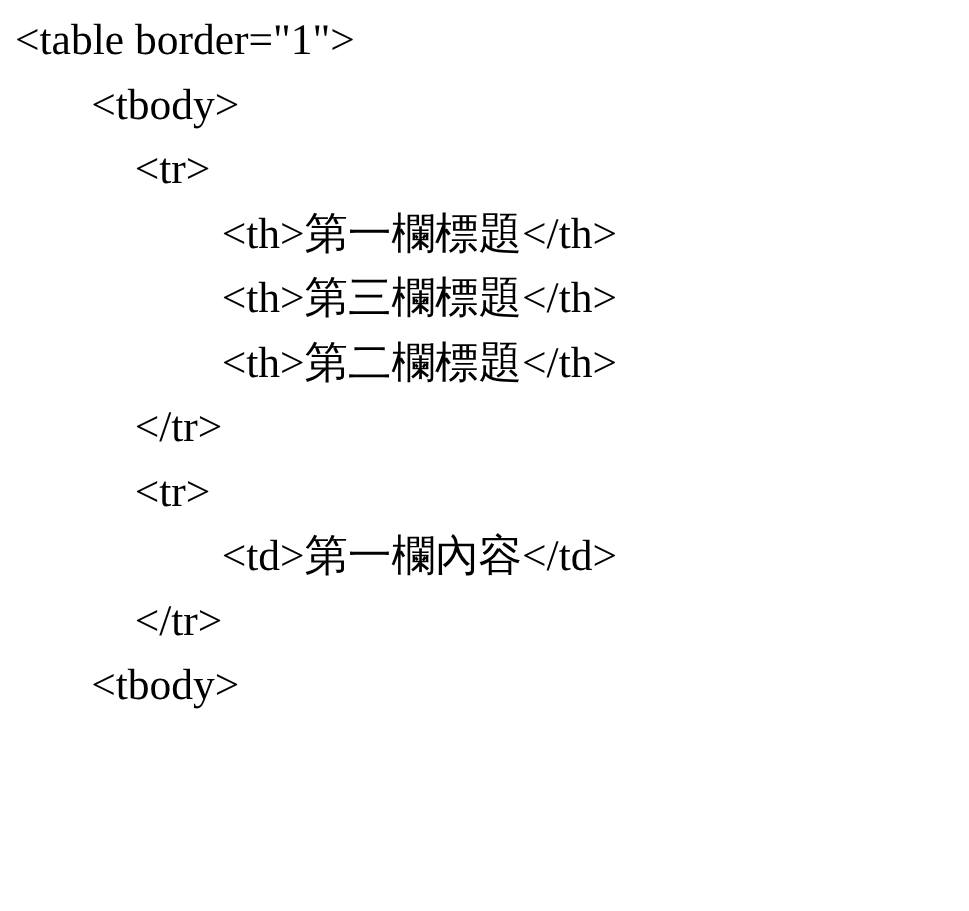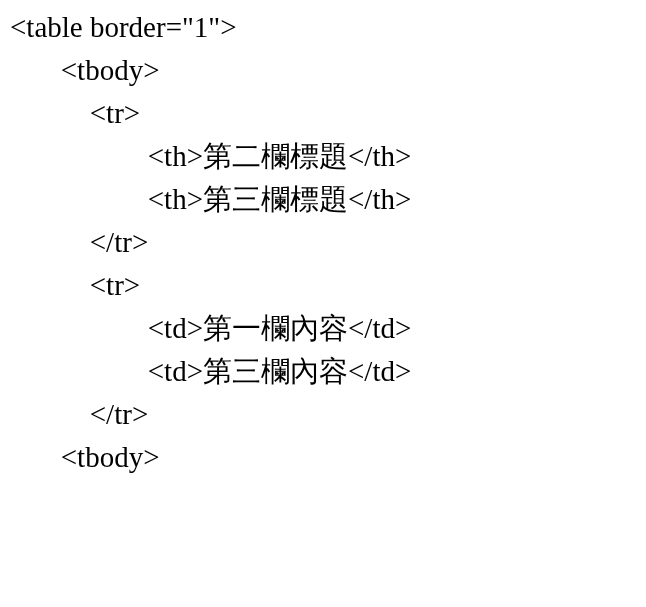--- a/index.html
+++ b/index.html
@@ -24,21 +24,21 @@
     font-kerning: normal;
   }
 </style>
 </head>
 <body>
 
 <div class="code-block">
   <div class="code-line">&lt;table border="1"&gt;</div>
   <div class="code-line">       &lt;tbody&gt;</div>
   <div class="code-line">           &lt;tr&gt;</div>
+  <div class="code-line">                   &lt;th&gt;第一欄標題&lt;/th&gt;</div>
+  <div class="code-line">                   &lt;th&gt;第三欄標題&lt;/th&gt;</div>
   <div class="code-line">                   &lt;th&gt;第二欄標題&lt;/th&gt;</div>
-  <div class="code-line">                   &lt;th&gt;第三欄標題&lt;/th&gt;</div>
   <div class="code-line">           &lt;/tr&gt;</div>
   <div class="code-line">           &lt;tr&gt;</div>
   <div class="code-line">                   &lt;td&gt;第一欄內容&lt;/td&gt;</div>
-  <div class="code-line">                   &lt;td&gt;第三欄內容&lt;/td&gt;</div>
   <div class="code-line">           &lt;/tr&gt;</div>
   <div class="code-line">       &lt;tbody&gt;</div>
 </div>
 
 </body></html>

